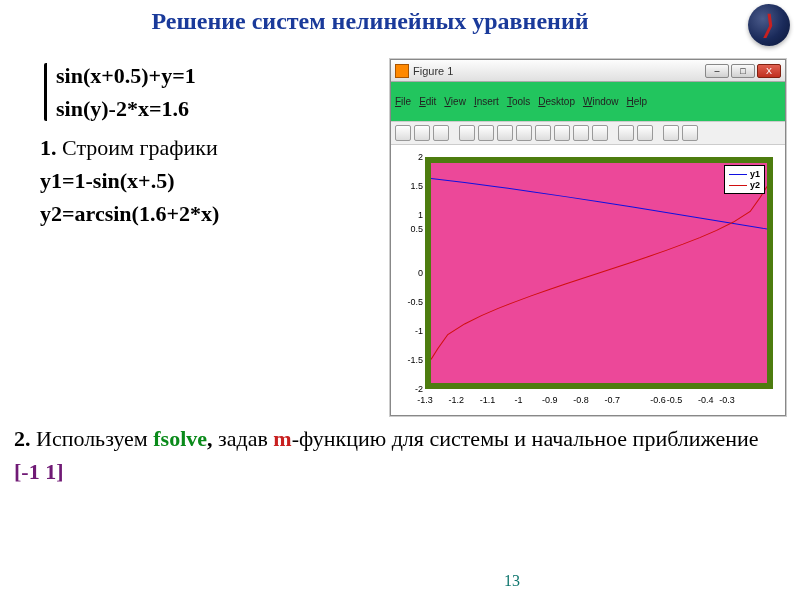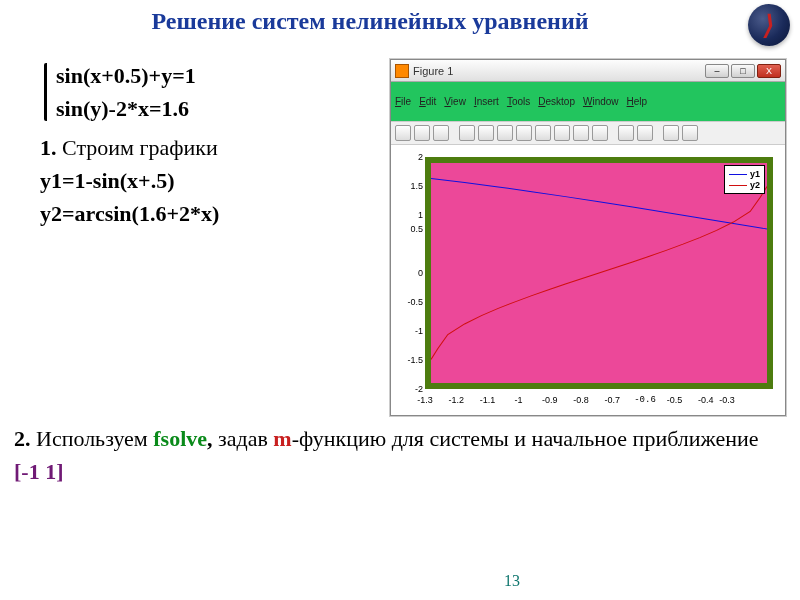--- a/index.html
+++ b/index.html
@@ -130,21 +130,21 @@
             <div class="ytick" style="top: 12px;">2</div>
           </div>
         <div id="xticks">
             <div class="xtick" style="left: 34px;">-1.3</div>
             <div class="xtick" style="left: 65.2px;">-1.2</div>
             <div class="xtick" style="left: 96.4px;">-1.1</div>
             <div class="xtick" style="left: 127.6px;">-1</div>
             <div class="xtick" style="left: 158.8px;">-0.9</div>
             <div class="xtick" style="left: 190px;">-0.8</div>
             <div class="xtick" style="left: 221.2px;">-0.7</div>
-            <div class="xtick" style="left: 254px; font-family: Liberation Mono, monospace;">-0.6</div>
+            <div class="xtick" style="left: 267px;">-0.6</div>
             <div class="xtick" style="left: 283.6px;">-0.5</div>
             <div class="xtick" style="left: 314.8px;">-0.4</div>
             <div class="xtick" style="left: 336px;">-0.3</div>
           </div>
       </div>
     </div>
   </div>
 
   <div class="bottom-text">
     <span class="step-num">2.</span><span> Используем </span><span class="bold green">fsolve</span><span class="bold">,</span><span> задав  </span><span class="bold red">m</span><span>-функцию для системы и начальное приближение </span><span class="bold blue">[-1 1]</span>

